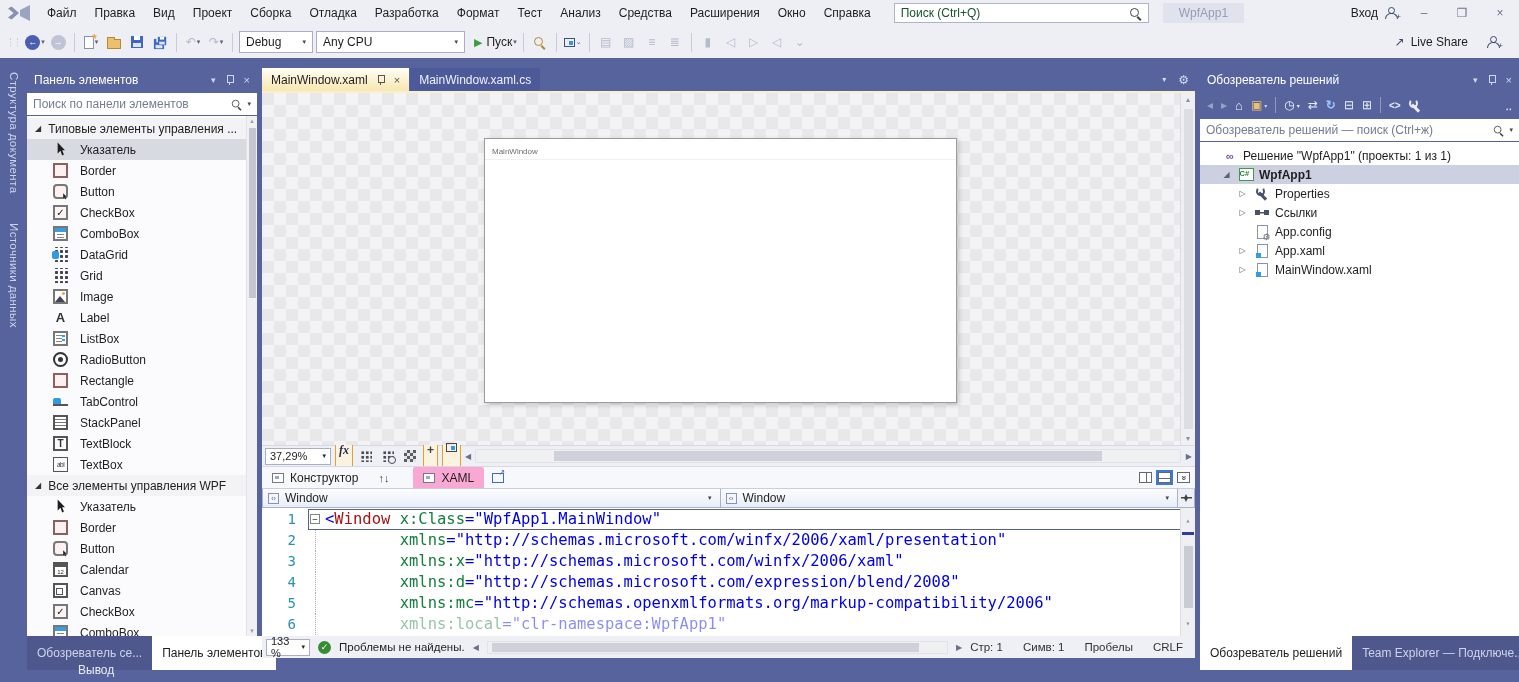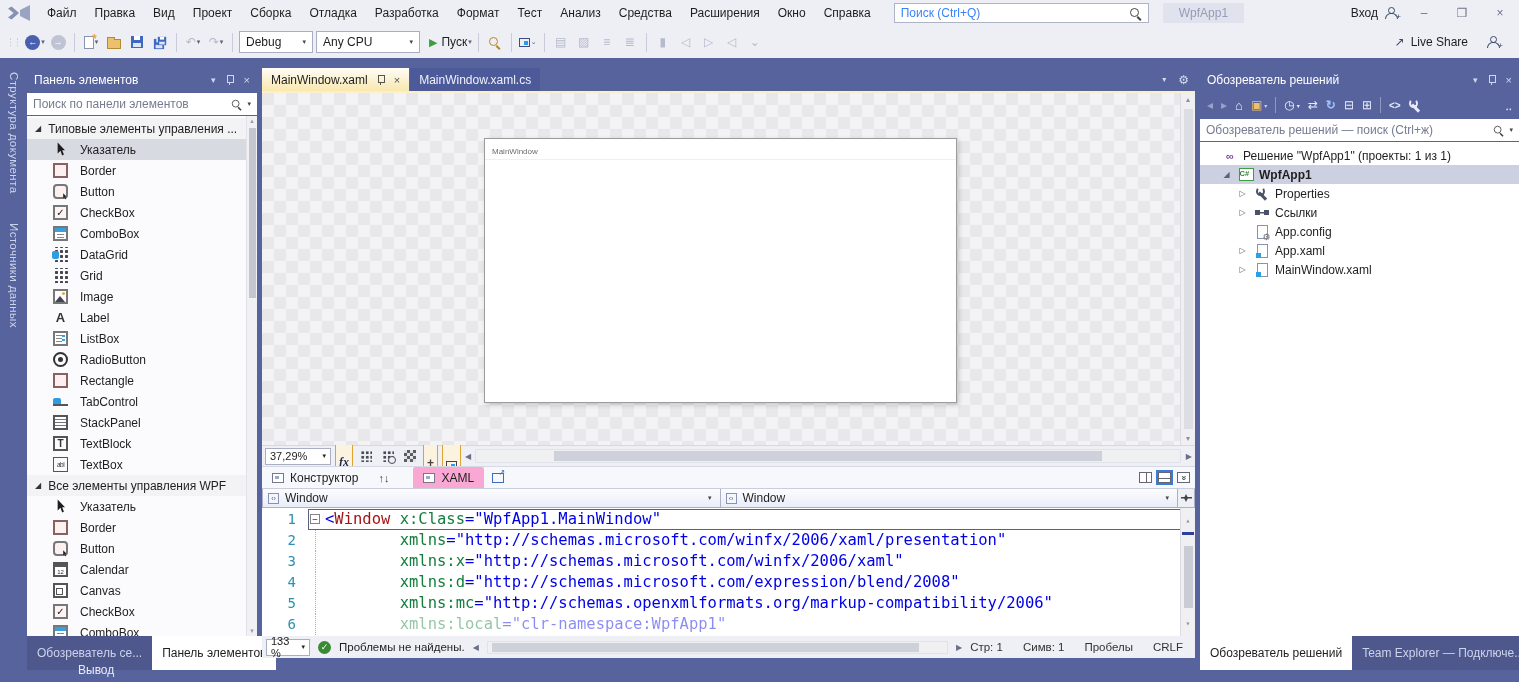--- a/index.html
+++ b/index.html
@@ -5,21 +5,21 @@
   *{box-sizing:border-box;margin:0;padding:0}
   body{font-family:"Liberation Sans",sans-serif;font-size:12px;color:#1e1e1e;background:#333}
   .root{position:relative;width:1519px;height:682px;background:#57639c;overflow:hidden}
 
   
   .titlebar{height:26px;background:#edeff5;display:flex;align-items:center;padding:0 8px}
   .vslogo{width:20px;height:16px;margin-right:6px;clip-path:polygon(0 22%,18% 10%,55% 50%,18% 90%,0 78%,28% 50%,0 22%);background:#8691b4;position:relative}
   .vslogo2{width:10px;height:16px;margin-right:8px;margin-left:-14px;clip-path:polygon(100% 0,100% 100%,0 68%,0 32%);background:#9aa3c2}
   .menu-item{padding:0 9px;height:26px;display:flex;align-items:center;cursor:default}
   .qsearch{width:255px;height:20px;background:#fff;border:1px solid #aeb3c6;display:flex;align-items:center;padding:0 6px;margin-left:14px}
-  .qsearch .ph{color:#3b82f6;flex:1}
+  .qsearch .ph{color:#14532d;flex:1}
   .badge{margin-left:14px;background:#e0e3ee;color:#959cb5;padding:2px 16px;height:20px;display:flex;align-items:center}
   .tb-right{margin-left:auto;display:flex;align-items:center;gap:16px}
   .signin{display:flex;align-items:center;gap:6px}
   .winbtn{color:#6e7489;font-size:12px;width:22px;text-align:center}
 
   
   .toolbar{height:32px;background:#edeff5;display:flex;align-items:center;padding:0 6px;gap:3px}
   .tbtn{min-width:20px;height:22px;display:flex;align-items:center;justify-content:center;color:#3a4f86}
   .tbtn.dis{color:#b5bacc}
   .tsep{width:1px;height:19px;background:#c7cbdb;margin:0 3px}
@@ -129,21 +129,21 @@
   .dtab .pin{color:#555}
   .dwell-icons{position:absolute;right:6px;top:0;bottom:0;display:flex;align-items:center;gap:12px;color:#d5daf0}
   .designer{position:relative;flex:0 0 354px;border-top:2px solid #faf0cf;background-color:#efeff1;background-image:conic-gradient(#f3f3f5 0 25%,#e8e8eb 0 50%,#f3f3f5 0 75%,#e8e8eb 0);background-size:24px 24px}
   .des-win{position:absolute;left:222px;top:45px;width:473px;height:265px;background:#fff;border:1px solid #9b9b9b;box-shadow:2px 2px 5px rgba(0,0,0,.18)}
   .des-win .wt{font-size:8px;color:#6d6d6d;padding:8px 0 3px 7px;border-bottom:1px solid #f0f0f0}
   .vscroll{position:absolute;right:0;top:0;bottom:0;width:15px;background:#f0f0f3;border-left:1px solid #dcdce2;display:flex;flex-direction:column;align-items:center;justify-content:space-between;padding:2px 0}
   .vscroll .a{font-size:8px;color:#8b90a6}
   .des-vthumb{position:absolute;left:3px;top:16px;bottom:16px;width:9px;background:#dddee4}
   .des-bar{height:21px;background:#eef0f6;border-top:1px solid #d6d9e4;display:flex;align-items:center;gap:4px;padding:0 3px}
   .zcombo{height:17px;background:#fff;border:1px solid #a9aec2;display:flex;align-items:center;gap:5px;padding:0 4px;font-size:11px}
-  .hl{border:1px solid #dfa32e;background:#fbf3df;height:29px;display:flex;align-items:flex-end;justify-content:center;padding:0 3px}
+  .hl{border:1px solid #dfa32e;background:#fbf3df;height:29px;display:flex;align-items:flex-start;justify-content:center;padding:0 3px}
   .fx{font-family:"Liberation Serif",serif;font-style:italic;font-weight:bold;font-size:12px;color:#1e2a55}
   .dico{width:18px;height:18px;display:flex;align-items:center;justify-content:center}
   .i-dots{width:12px;height:12px;background-image:radial-gradient(#4a4a55 1.5px,transparent 1.6px);background-size:4.5px 4.5px;background-position:.5px .5px}
   .i-dots2{position:relative}
   .i-dots2::after{content:"";position:absolute;right:-2px;bottom:-2px;width:6px;height:6px;border:1.5px solid #4a4a55;border-radius:50%;background:#eef0f6}
   .i-chk{width:12px;height:12px;background:conic-gradient(#5c5c66 0 25%,#e4e4e8 0 50%,#5c5c66 0 75%,#e4e4e8 0);background-size:6px 6px}
   .i-snap{font-size:12px;color:#444;font-weight:bold}
   .i-art{width:11px;height:9px;border:1.5px solid #445;position:relative}
   .i-art::after{content:"";position:absolute;right:1px;bottom:1px;width:4px;height:4px;background:#2f9be0}
   .sarrow{font-size:8px;color:#6b7087}
@@ -300,21 +300,21 @@
         </span>
       </span>
     <span class="tsep"></span>
     <span class="tbtn dis">↶<span class="tiny-arrow">▾</span></span>
     <span class="tbtn dis">↷<span class="tiny-arrow">▾</span></span>
     <span class="tsep"></span>
     <span class="combo" style="width:74px">
         <span>Debug</span>
         <span class="car">▾</span>
       </span>
-    <span class="combo" style="width:104px">
+    <span class="combo" style="width:149px">
         <span>Any CPU</span>
         <span class="car">▾</span>
       </span>
     <span class="tbtn" style="margin-left:6px">
         <span class="play">▶</span>
         <span class="runlbl">Пуск</span>
         <span class="tiny-arrow">▾</span>
       </span>
     <span class="tsep"></span>
     <span class="tbtn">

